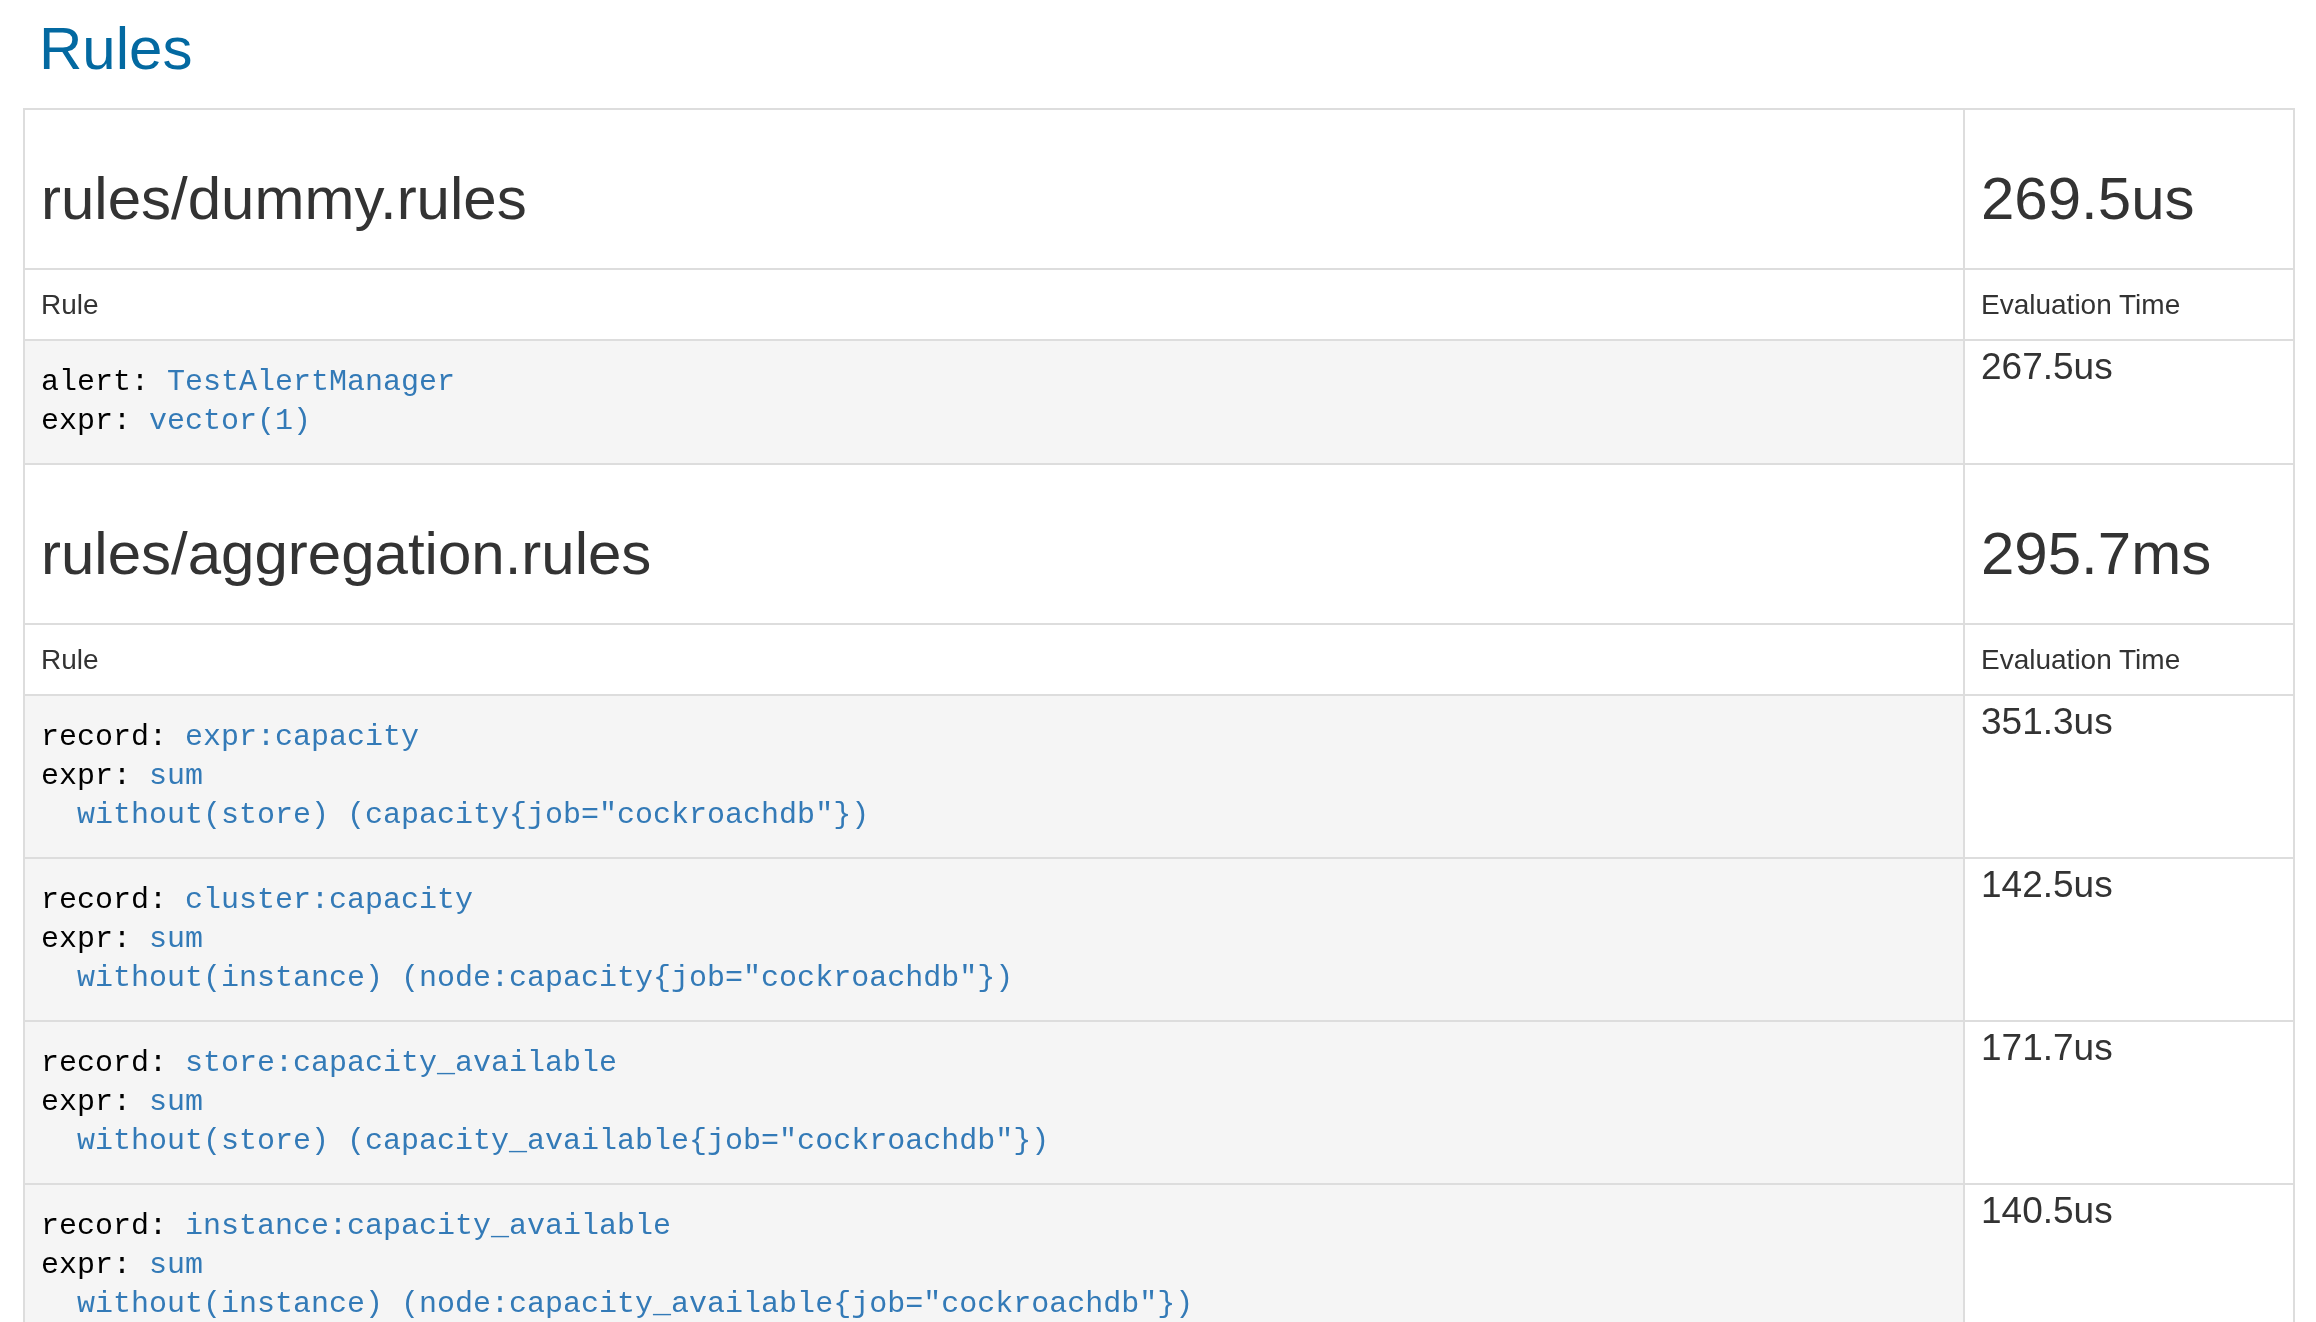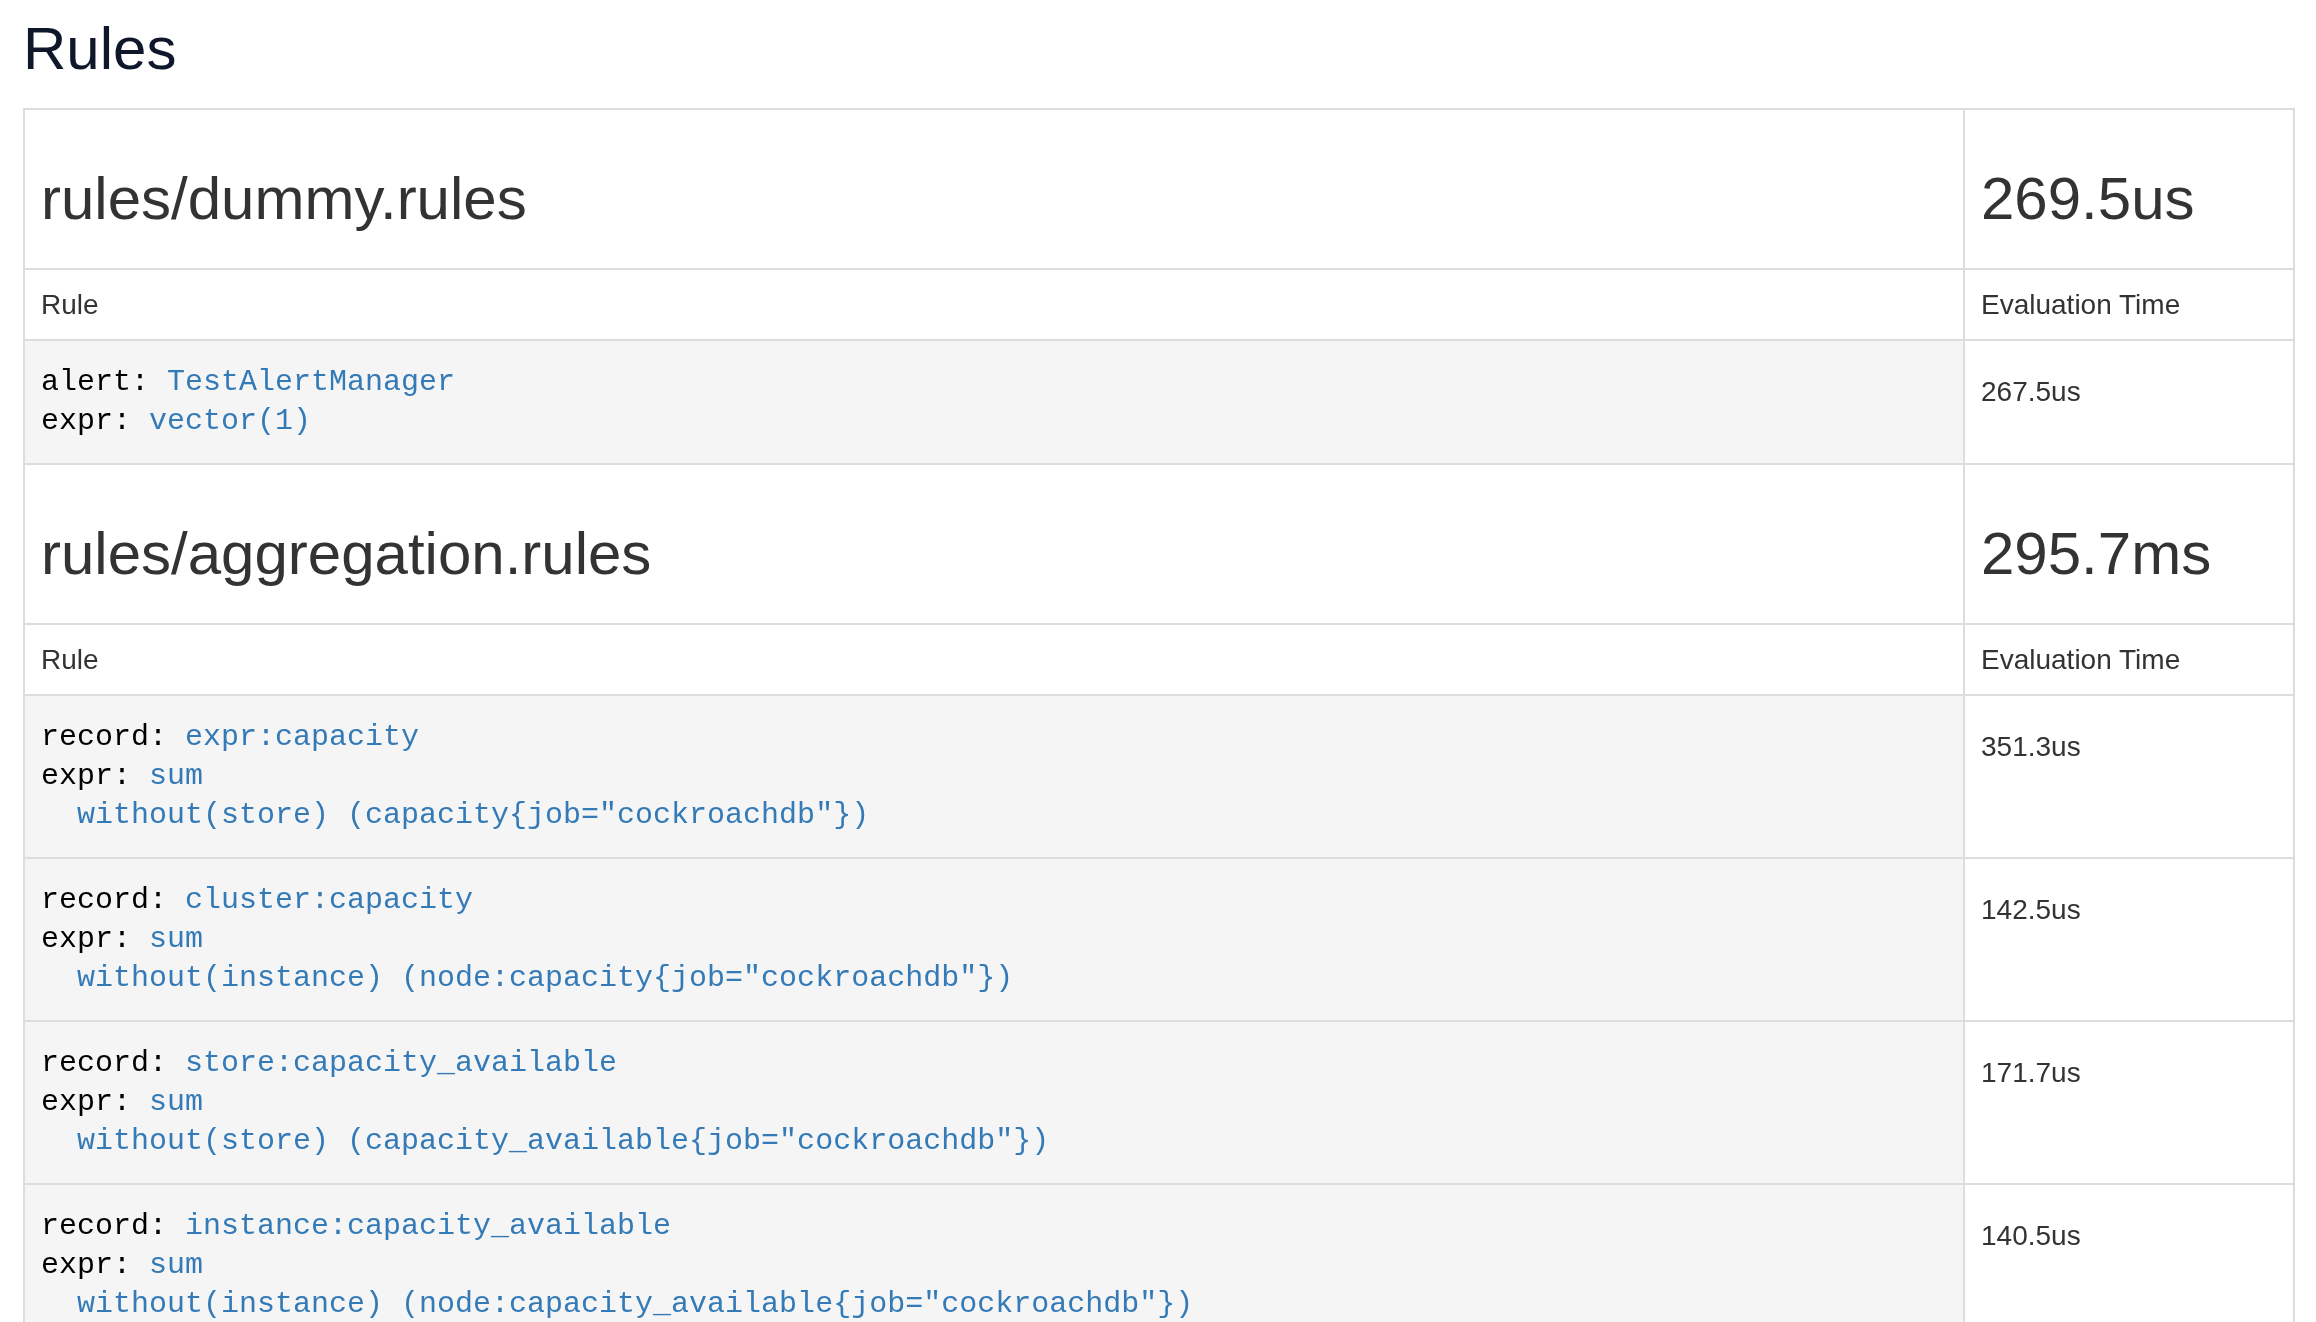--- a/index.html
+++ b/index.html
@@ -11,25 +11,25 @@
     width: 2316px; height: 1322px;
     overflow: hidden;
     font-family: "Liberation Sans", sans-serif;
     color: #333333;
     font-size: 28px;
   }
   .container {
     padding: 16px 23px 0 23px;
   }
   h2.page-title {
-    margin: 0 0 26px 0;
+    margin: 0 0 26px 16px;
     font-size: 60px;
     line-height: 66px;
     font-weight: 500;
-    color: #0f172a;
+    color: #0369a1;
   }
   table.rules-table {
     border-collapse: collapse;
     table-layout: fixed;
     width: 2270px;
     background: #ffffff;
   }
   table.rules-table td, table.rules-table th {
     border: 2px solid #dddddd;
     vertical-align: top;
@@ -73,22 +73,22 @@
     margin-top: 45px;
   }
   td.rule-cell .k { color: #000000; }
   td.rule-cell a.v {
     color: #337ab7;
     text-decoration: none;
     cursor: pointer;
   }
   td.time-cell {
     background: #ffffff;
-    padding: 33px 16px;
-    font-size: 28px;
+    padding: 8px 16px;
+    font-size: 37px;
     line-height: 36px;
     color: #333333;
     border-radius: 7px;
   }
 </style>
 </head>
 <body>
 
 <div class="container">
   <h2 class="page-title">Rules</h2>

